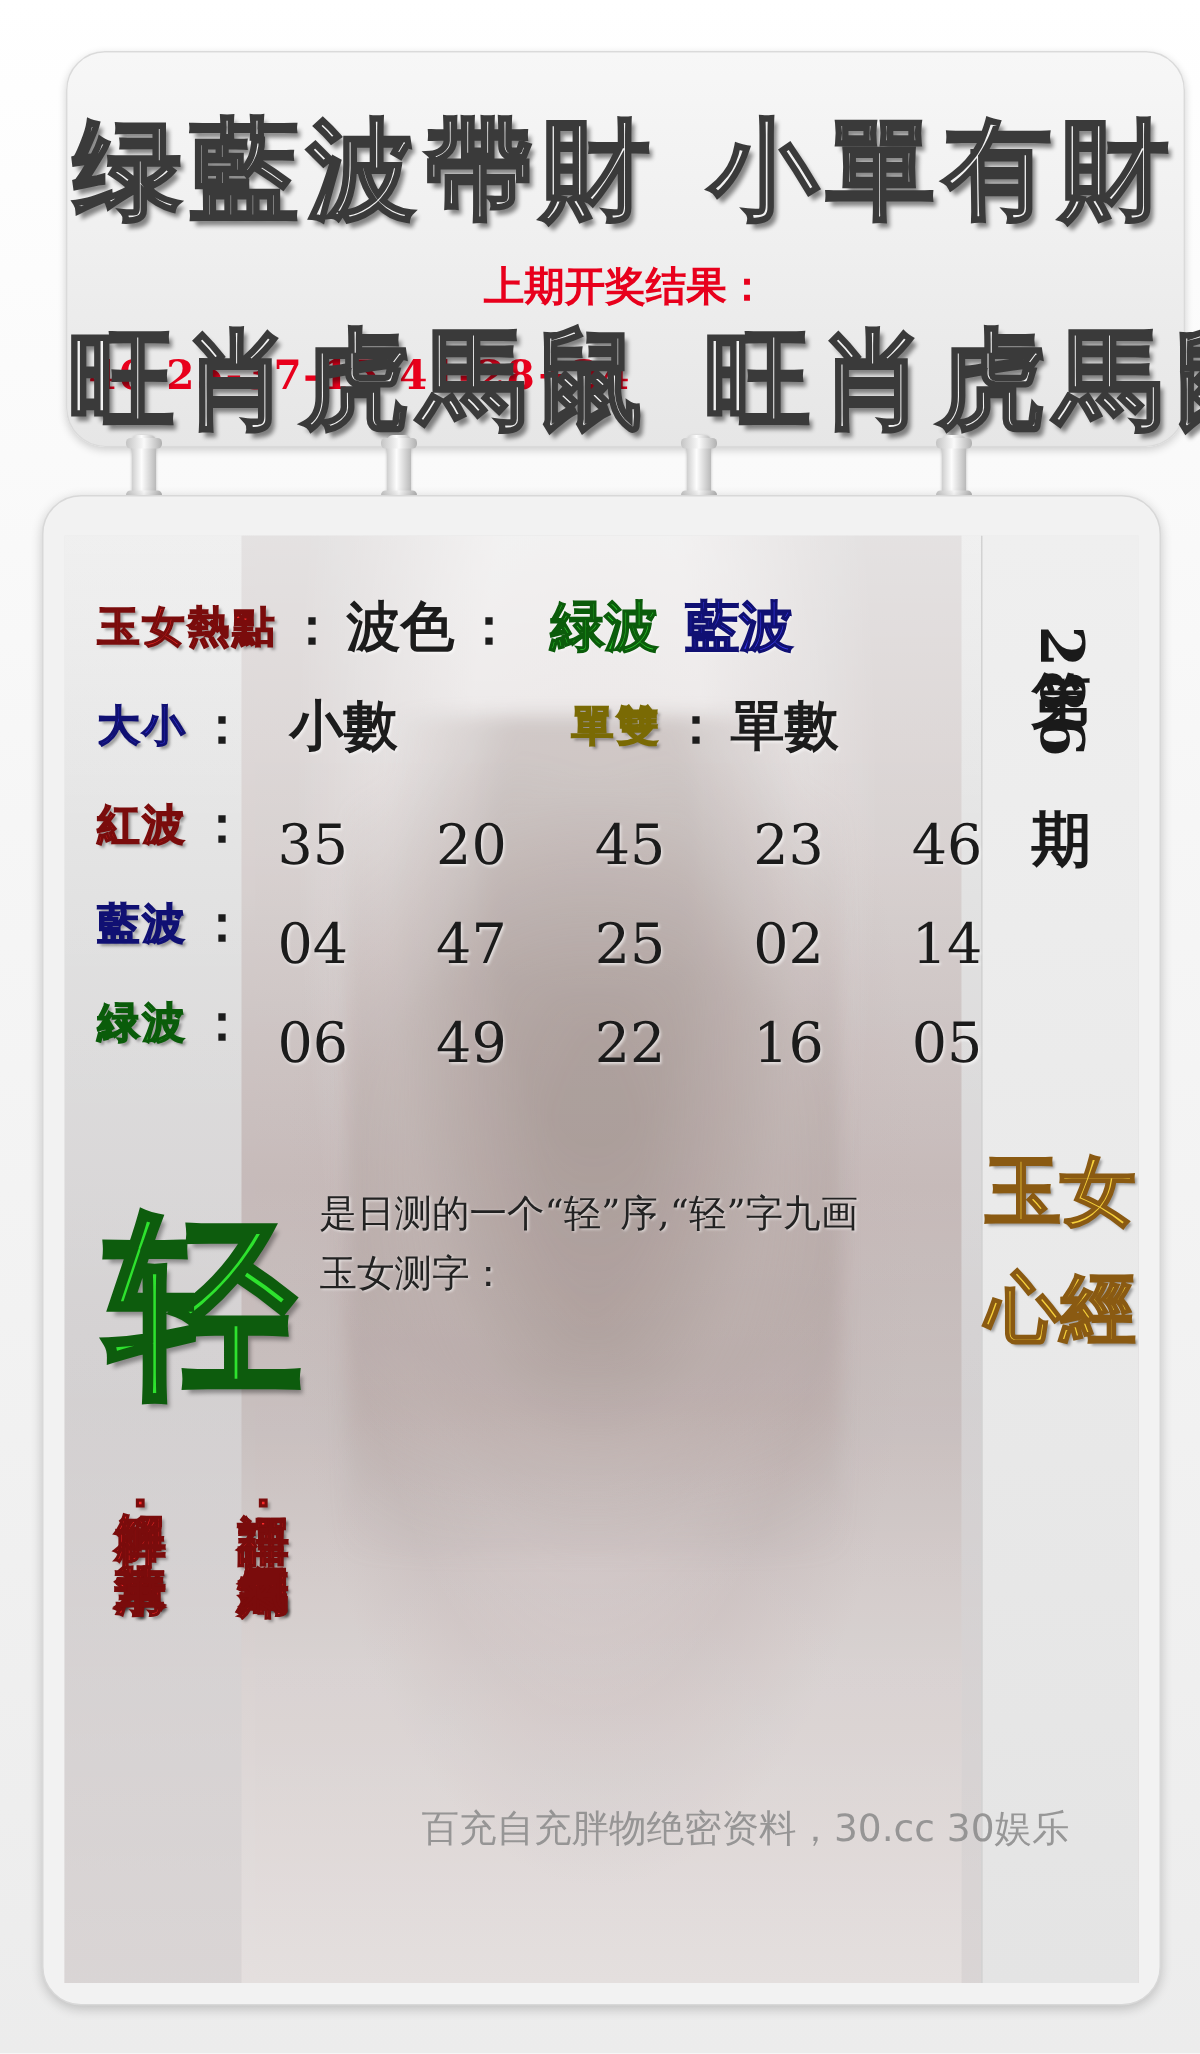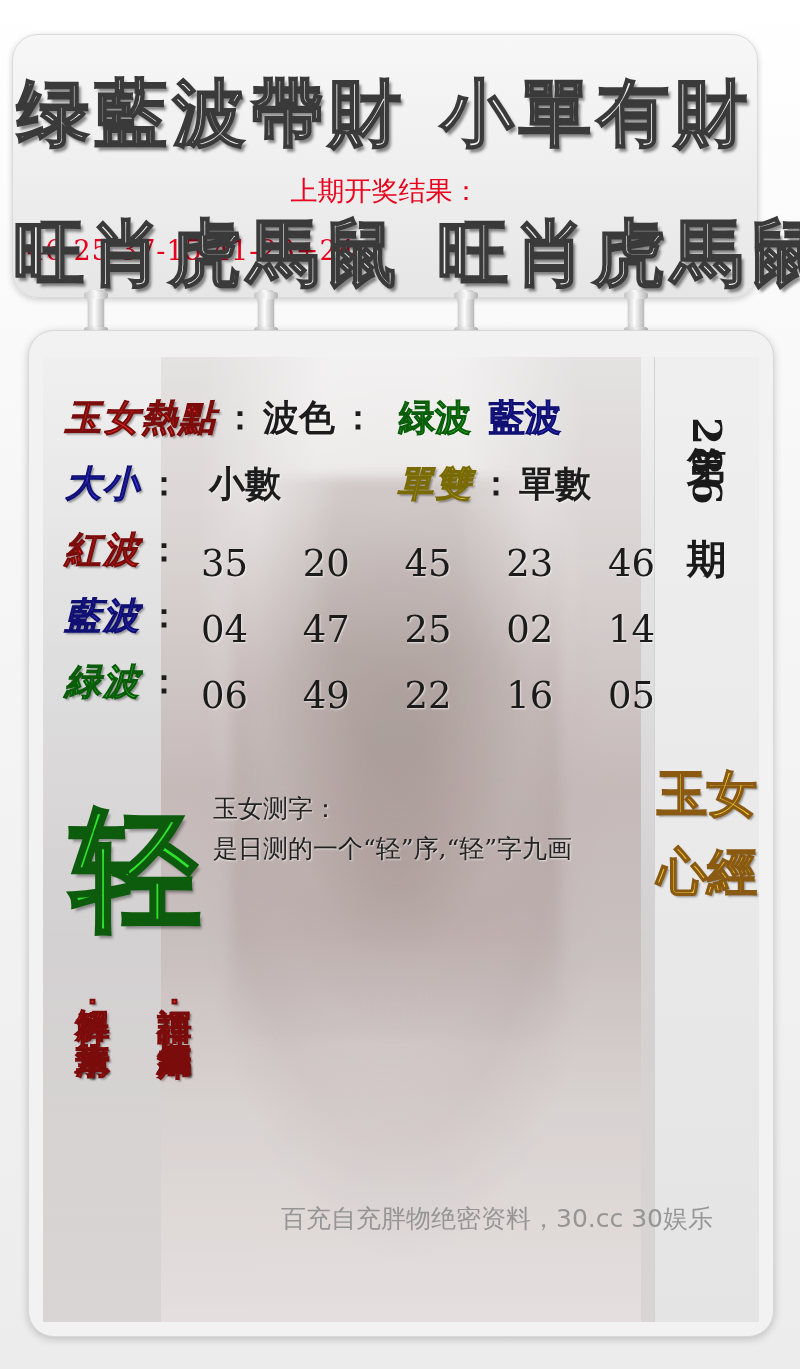--- a/index.html
+++ b/index.html
@@ -10,21 +10,21 @@
     overflow:hidden;
     position:relative;
   }
   .page{
     position:absolute;inset:0;
     background:linear-gradient(180deg,#ffffff 0%,#f6f6f6 40%,#ececec 100%);
   }
 
   
   .banner{
-    position:absolute;left:12px;top:34px;width:744px;height:262px;
+    position:absolute;left:44px;top:34px;width:744px;height:262px;
     background:linear-gradient(180deg,#f7f7f7 0%,#efefef 50%,#e6e6e6 100%);
     border-radius:26px;
     box-shadow:0 2px 6px rgba(0,0,0,.18);
     border:1px solid #dadada;
   }
   .bigline{
     position:absolute;left:0;width:100%;
     text-align:center;
     font-family:"DejaVu Serif","Liberation Serif",serif;
     font-weight:bold;
@@ -37,21 +37,21 @@
     white-space:nowrap;
   }
   .bigline.l1{top:36px;}
   .bigline.l2{top:176px;}
   .bigline .gap{display:inline-block;width:34px;}
 
   .resultline{
     position:absolute;left:0;top:138px;width:100%;
     text-align:center;
     font-family:"DejaVu Serif","Liberation Serif",serif;
-    font-weight:normal;font-size:27px;color:#e8001c;
+    font-weight:bold;font-size:27px;color:#e8001c;
     white-space:nowrap;
   }
   .resultline .nums{letter-spacing:1px;}
 
   
   .connector{
     position:absolute;width:16px;height:46px;top:290px;
     background:linear-gradient(90deg,#cfcfcf,#fdfdfd 40%,#b9b9b9);
     border-radius:4px;
     box-shadow:0 1px 2px rgba(0,0,0,.25);
@@ -124,23 +124,22 @@
     color:#f6d13b;
     -webkit-text-stroke:1.5px #8a5a12;
     text-shadow:2px 2px 2px rgba(0,0,0,.35);
   }
 
   
   .tbl{position:absolute;left:22px;top:28px;width:600px;}
   .trow{height:66px;display:flex;align-items:center;white-space:nowrap;}
   .lbl{
     font-family:"DejaVu Serif","Liberation Serif",serif;
-    font-weight:bold;font-size:36px;letter-spacing:2px;
+    font-weight:bold;font-size:28px;letter-spacing:2px;
     text-shadow:2px 2px 2px rgba(0,0,0,.35);
-    font-style:italic;
   }
   .lbl.red{color:#fb2a2a;-webkit-text-stroke:1px #7a0c0c;}
   .lbl.blue{color:#3b3bf0;-webkit-text-stroke:1px #101073;}
   .lbl.green{color:#37d637;-webkit-text-stroke:1px #0a5c0a;}
   .lbl.yellow{color:#ffe94a;margin-left:38px;-webkit-text-stroke:1px #7a6a04;}
   .colon{font-size:34px;font-weight:bold;color:#1c1c1c;padding:0 6px;
          font-family:"DejaVu Serif","Liberation Serif",serif;}
   .val{
     font-family:"DejaVu Serif","Liberation Serif",serif;
     font-size:36px;font-weight:bold;color:#1c1c1c;
@@ -290,22 +289,22 @@
             <span>22</span>
             <span>16</span>
             <span>05</span>
           </span>
         </div>
       </div>
 
       <div class="bigchar">轻</div>
 
       <div class="divin">
+        <div>是日测的一个“轻”序,“轻”字九画</div>
         <div>玉女测字：</div>
-        <div>是日测的一个“轻”序,“轻”字九画</div>
       </div>
 
 
       <div class="vleft a">解禅：水木清華</div>
       <div class="vleft b">禪語：烏烟瘴氣</div>
 
       <div class="watermark">百充自充胖物绝密资料，30.cc 30娱乐</div>
 
     </div>
   </div>

